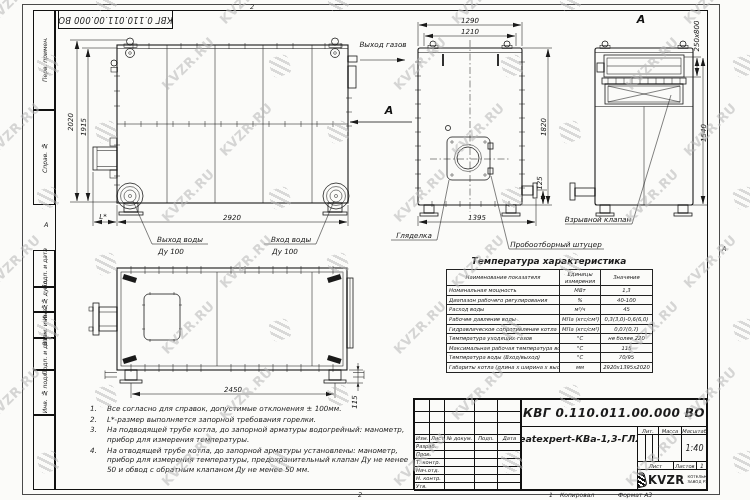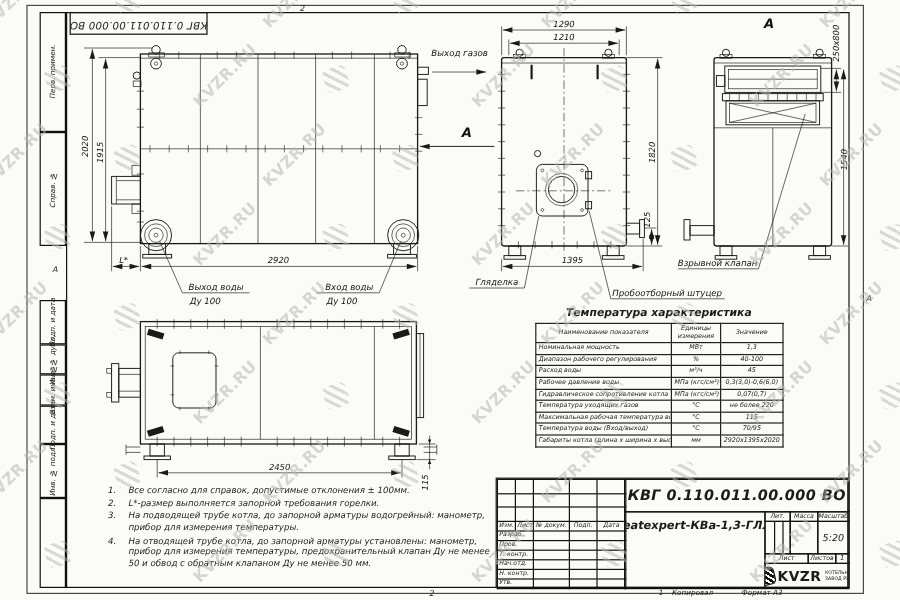--- a/index.html
+++ b/index.html
@@ -520,21 +520,21 @@
       <span>Heatexpert-КВа-1,3-ГЛЖ</span>
     </div>
     <div class="tb tb-h" id="tb-lit-h">Лит.</div>
     <div class="tb tb-h" id="tb-mass-h">Масса</div>
     <div class="tb tb-h" id="tb-scale-h">Масштаб</div>
     <div class="tb" id="tb-lit-v">
         <i style="left:7px"></i>
         <i style="left:14px"></i>
       </div>
     <div class="tb" id="tb-mass-v"></div>
-    <div class="tb" id="tb-scale-v">5:20</div>
+    <div class="tb" id="tb-scale-v">1:40</div>
     <div class="tb tb-h" id="tb-sheet">Лист</div>
     <div class="tb tb-h" id="tb-sheets">Листов</div>
     <div class="tb" id="tb-sheets-v">1</div>
     <div class="tb" id="tb-logo">
       <span class="logo-mark"></span>
       <span class="logo-word">KVZR</span>
       <span class="logo-sub">
         <span>КОТЕЛЬНЫЙ</span>
         <span>ЗАВОД РЭП</span>
       </span>

